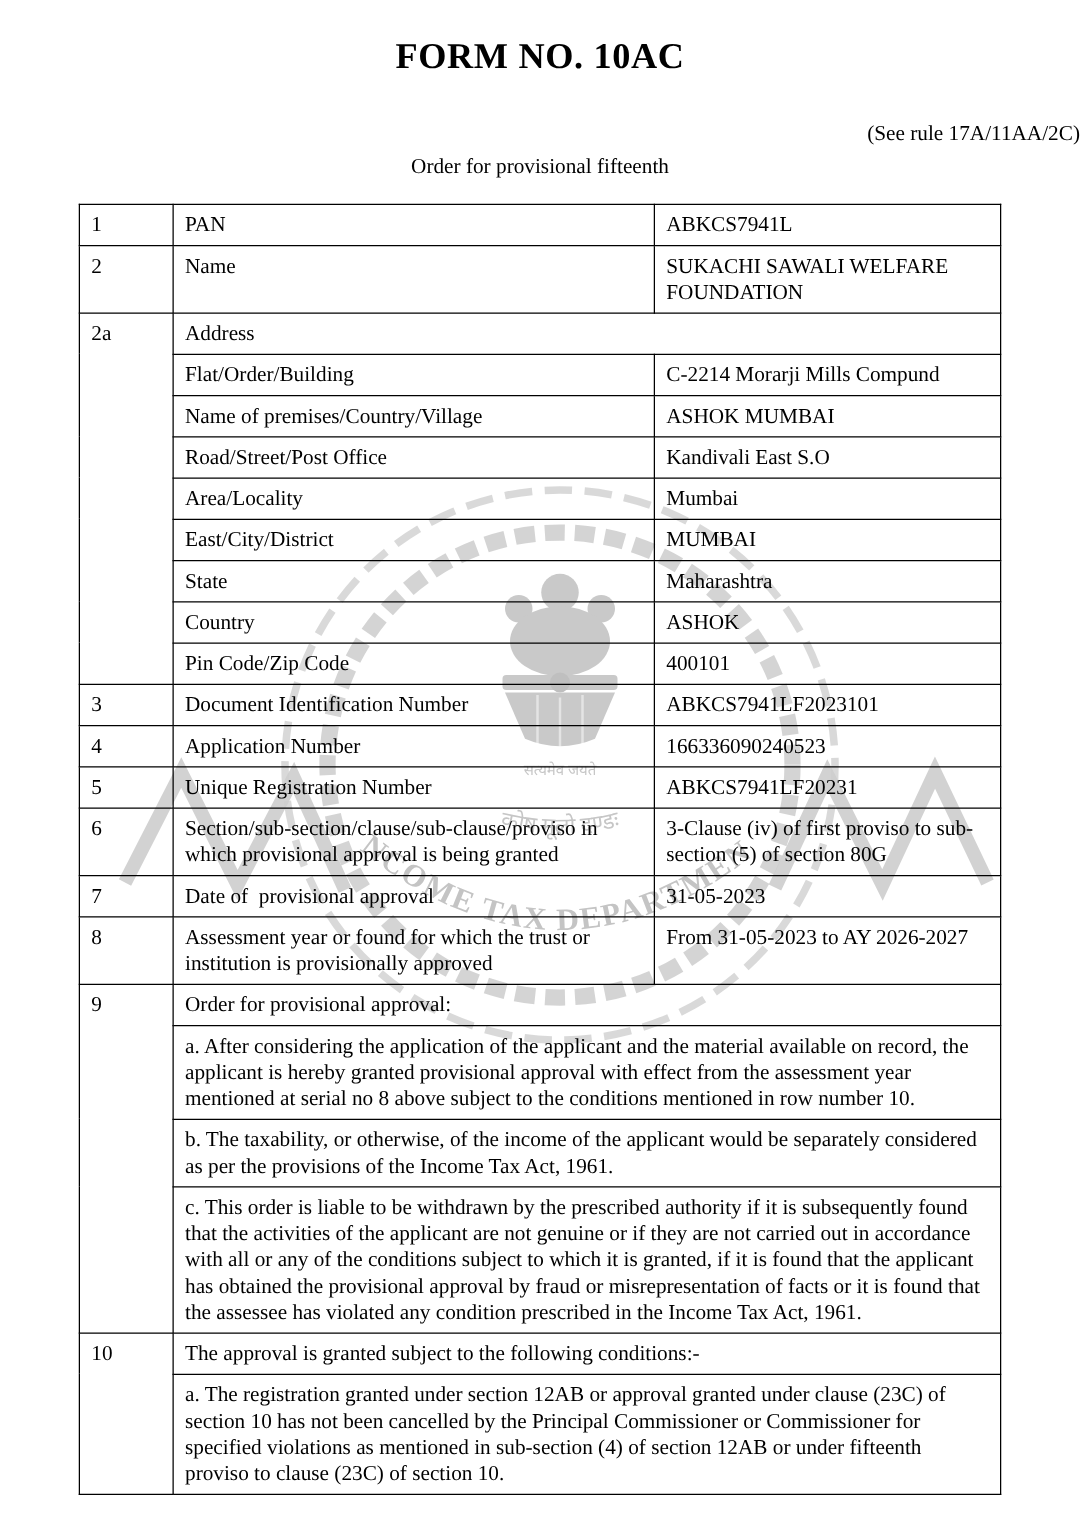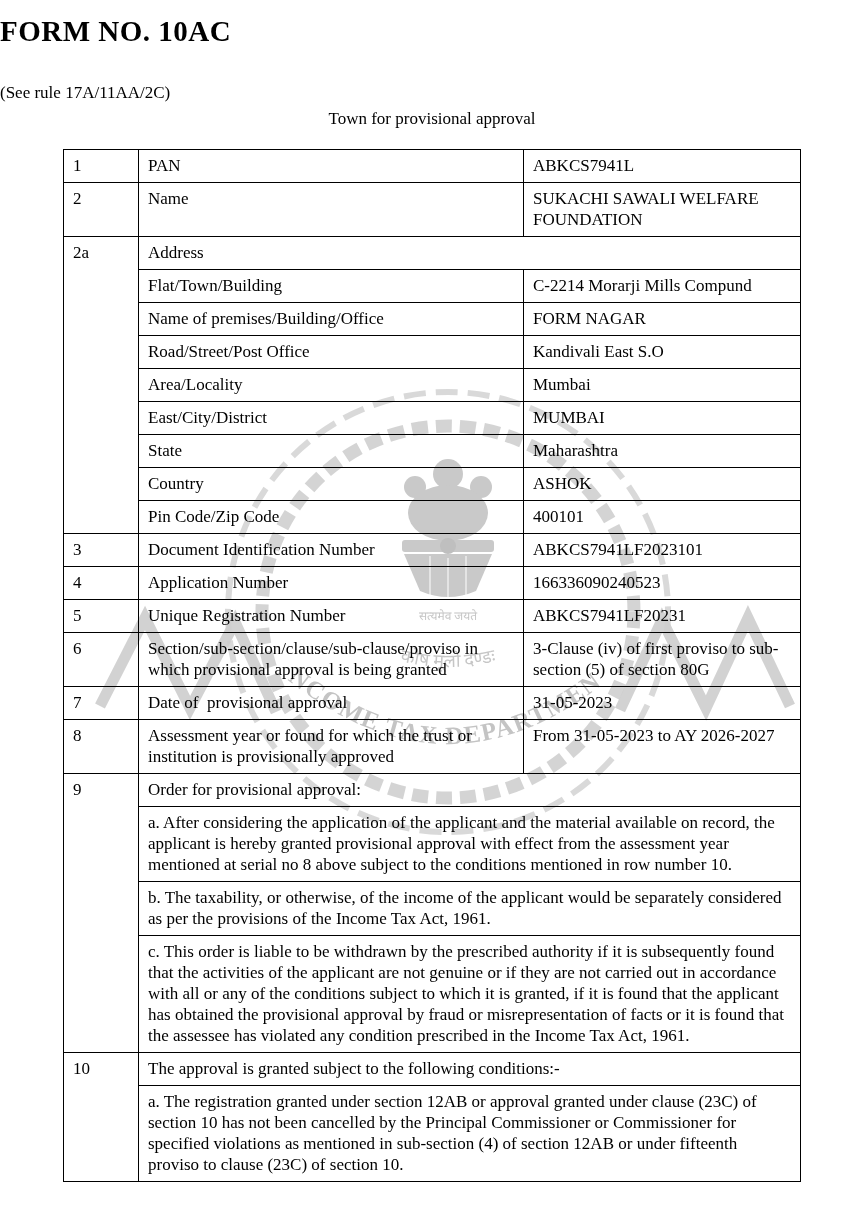--- a/index.html
+++ b/index.html
@@ -23,30 +23,30 @@
     width: 864px; height: 1224px;
     z-index: 0;
     pointer-events: none;
   }
   
   .page-content {
     position: relative;
     z-index: 1;
   }
   .form-title {
-    text-align: left;
+    text-align: center;
     font-size: 29px;
     font-weight: bold;
     letter-spacing: 0.5px;
     margin: 0;
-    padding-top: 16px;
+    padding-top: 30px;
     line-height: 1.1;
   }
   .rule-reference {
-    text-align: left;
+    text-align: right;
     font-size: 17px;
     margin-top: 35px;
     line-height: 1.2;
   }
   .form-subtitle {
     text-align: center;
     font-size: 17px;
     margin-top: 6px;
     line-height: 1.2;
   }
@@ -105,21 +105,21 @@
   </text>
   <text font-size="25" font-weight="bold" letter-spacing="1.5" fill="#c4c4c4">
     <textPath href="#wm-arc-dept" startOffset="50%" text-anchor="middle">INCOME TAX DEPARTMENT</textPath>
   </text>
 </svg>
 
 <div class="page-content">
 
   <h1 class="form-title">FORM NO. 10AC</h1>
   <div class="rule-reference">(See rule 17A/11AA/2C)</div>
-  <div class="form-subtitle">Town for provisional approval</div>
+  <div class="form-subtitle">Order for provisional fifteenth</div>
 
   <table class="approval-table">
     <colgroup>
       <col style="width:75px">
       <col style="width:385px">
       <col style="width:277px">
     </colgroup>
     <tbody>
       <tr>
         <td class="sno-cell">1</td>
@@ -130,26 +130,26 @@
         <td class="sno-cell">2</td>
         <td>Name</td>
         <td>SUKACHI SAWALI WELFARE FOUNDATION</td>
       </tr>
 
       <tr>
         <td class="sno-cell" rowspan="9">2a</td>
         <td colspan="2">Address</td>
       </tr>
       <tr>
-        <td>Flat/Town/Building</td>
+        <td>Flat/Order/Building</td>
         <td>C-2214 Morarji Mills Compund</td>
       </tr>
       <tr>
-        <td>Name of premises/Building/Office</td>
-        <td>FORM NAGAR</td>
+        <td>Name of premises/Country/Village</td>
+        <td>ASHOK MUMBAI</td>
       </tr>
       <tr>
         <td>Road/Street/Post Office</td>
         <td>Kandivali East S.O</td>
       </tr>
       <tr>
         <td>Area/Locality</td>
         <td>Mumbai</td>
       </tr>
       <tr>

